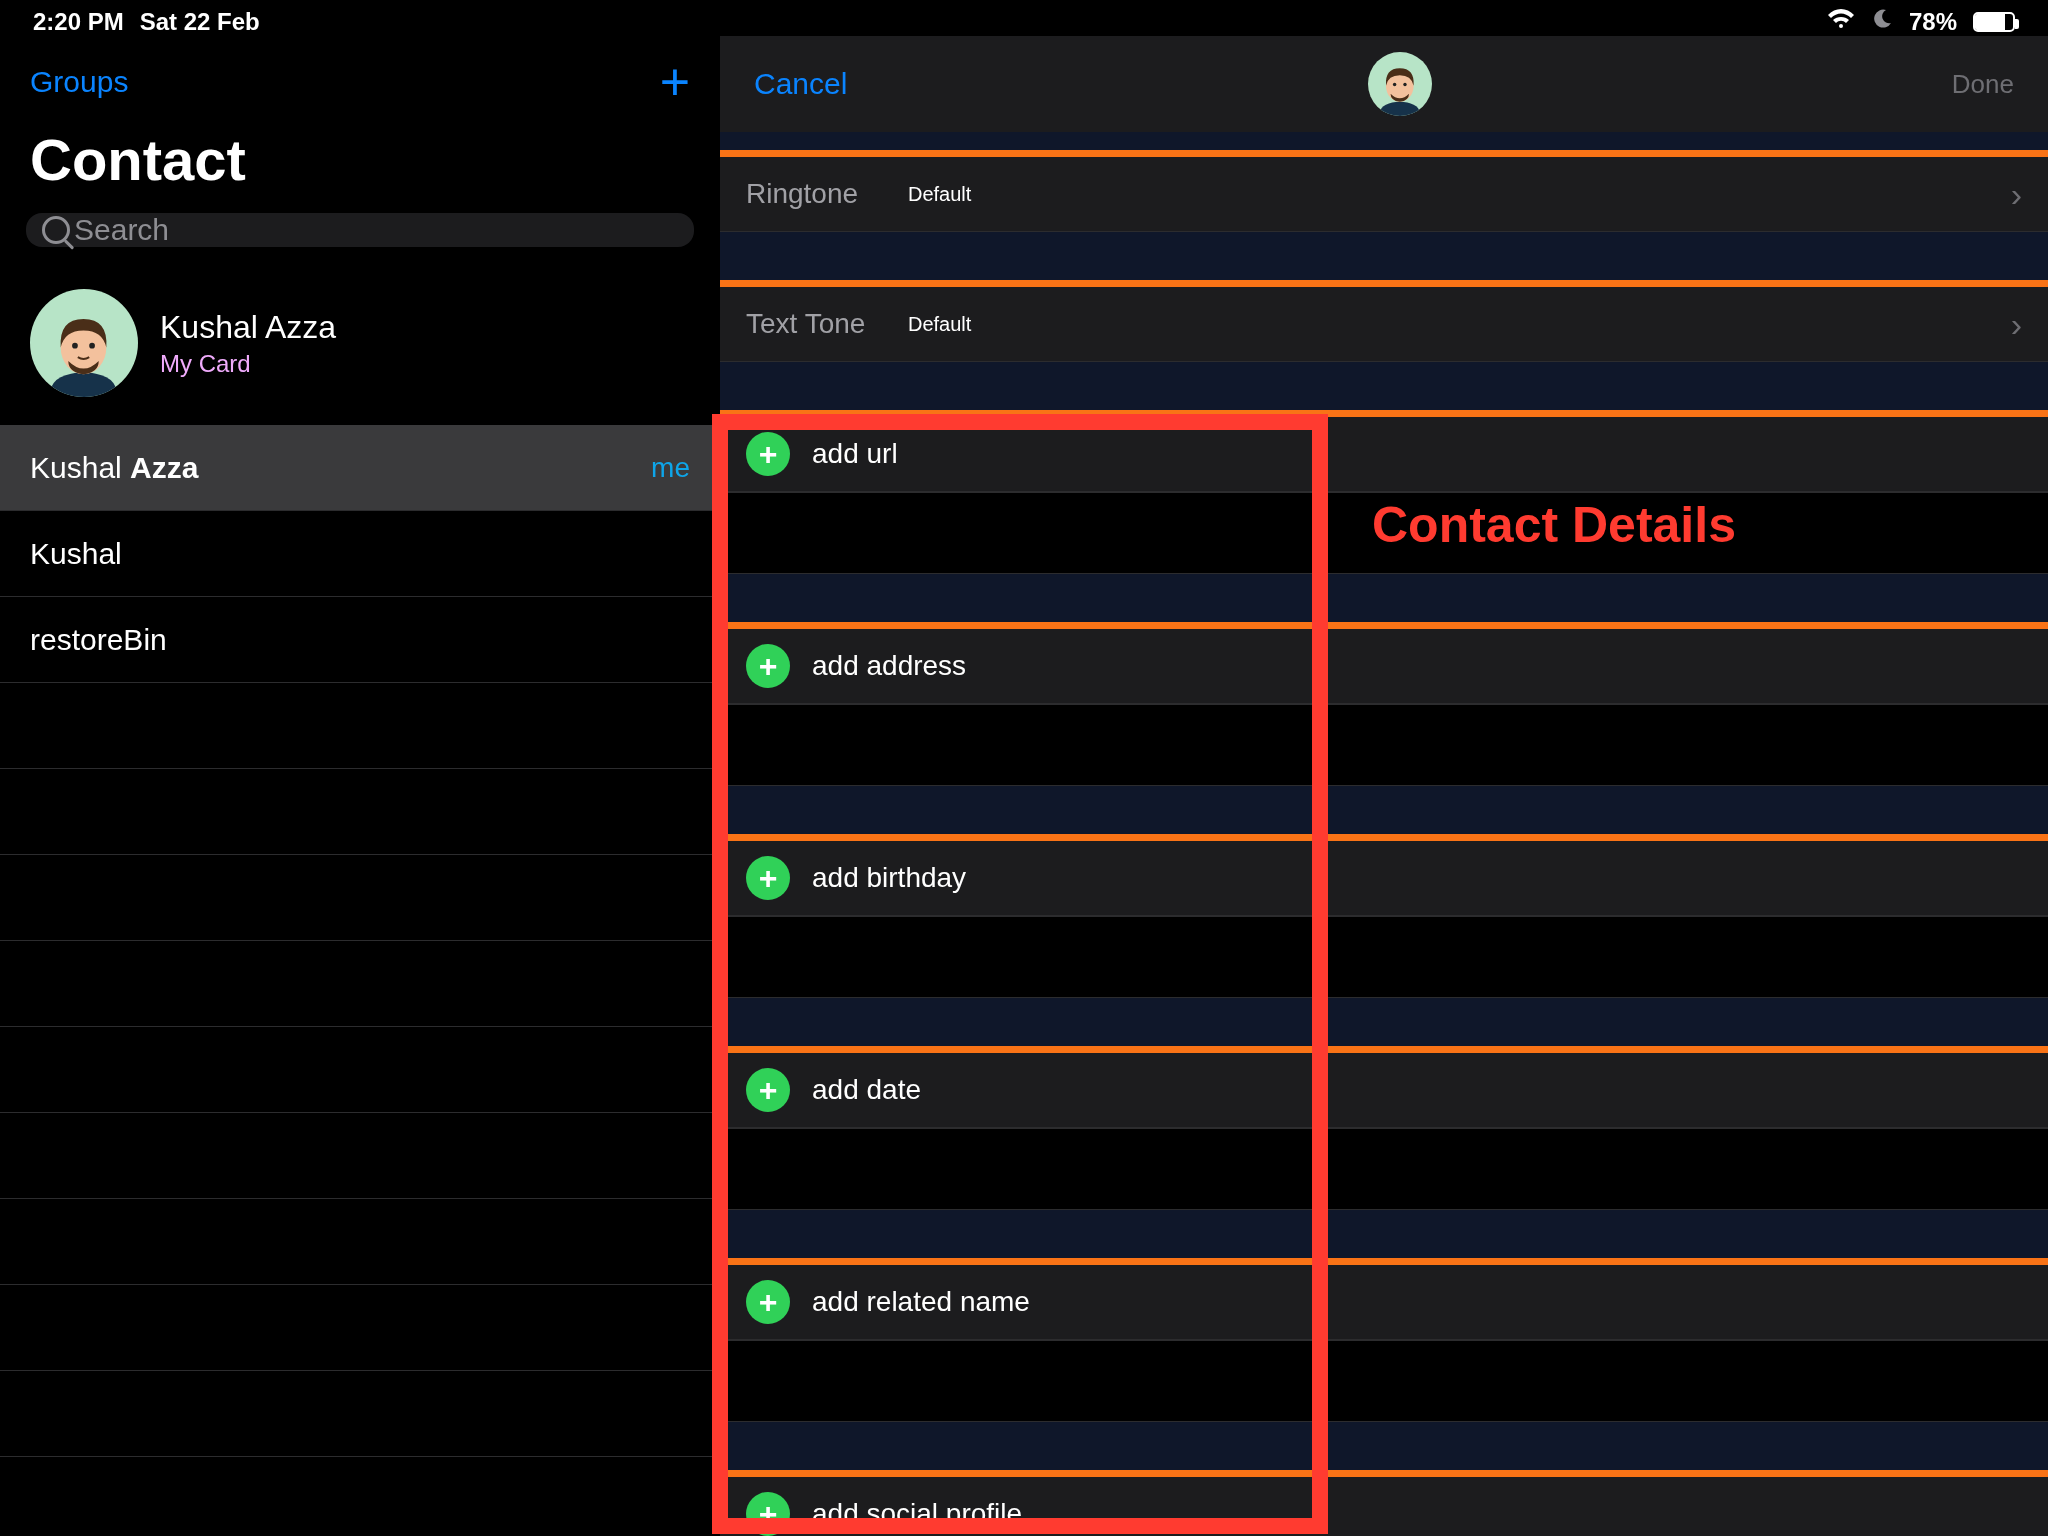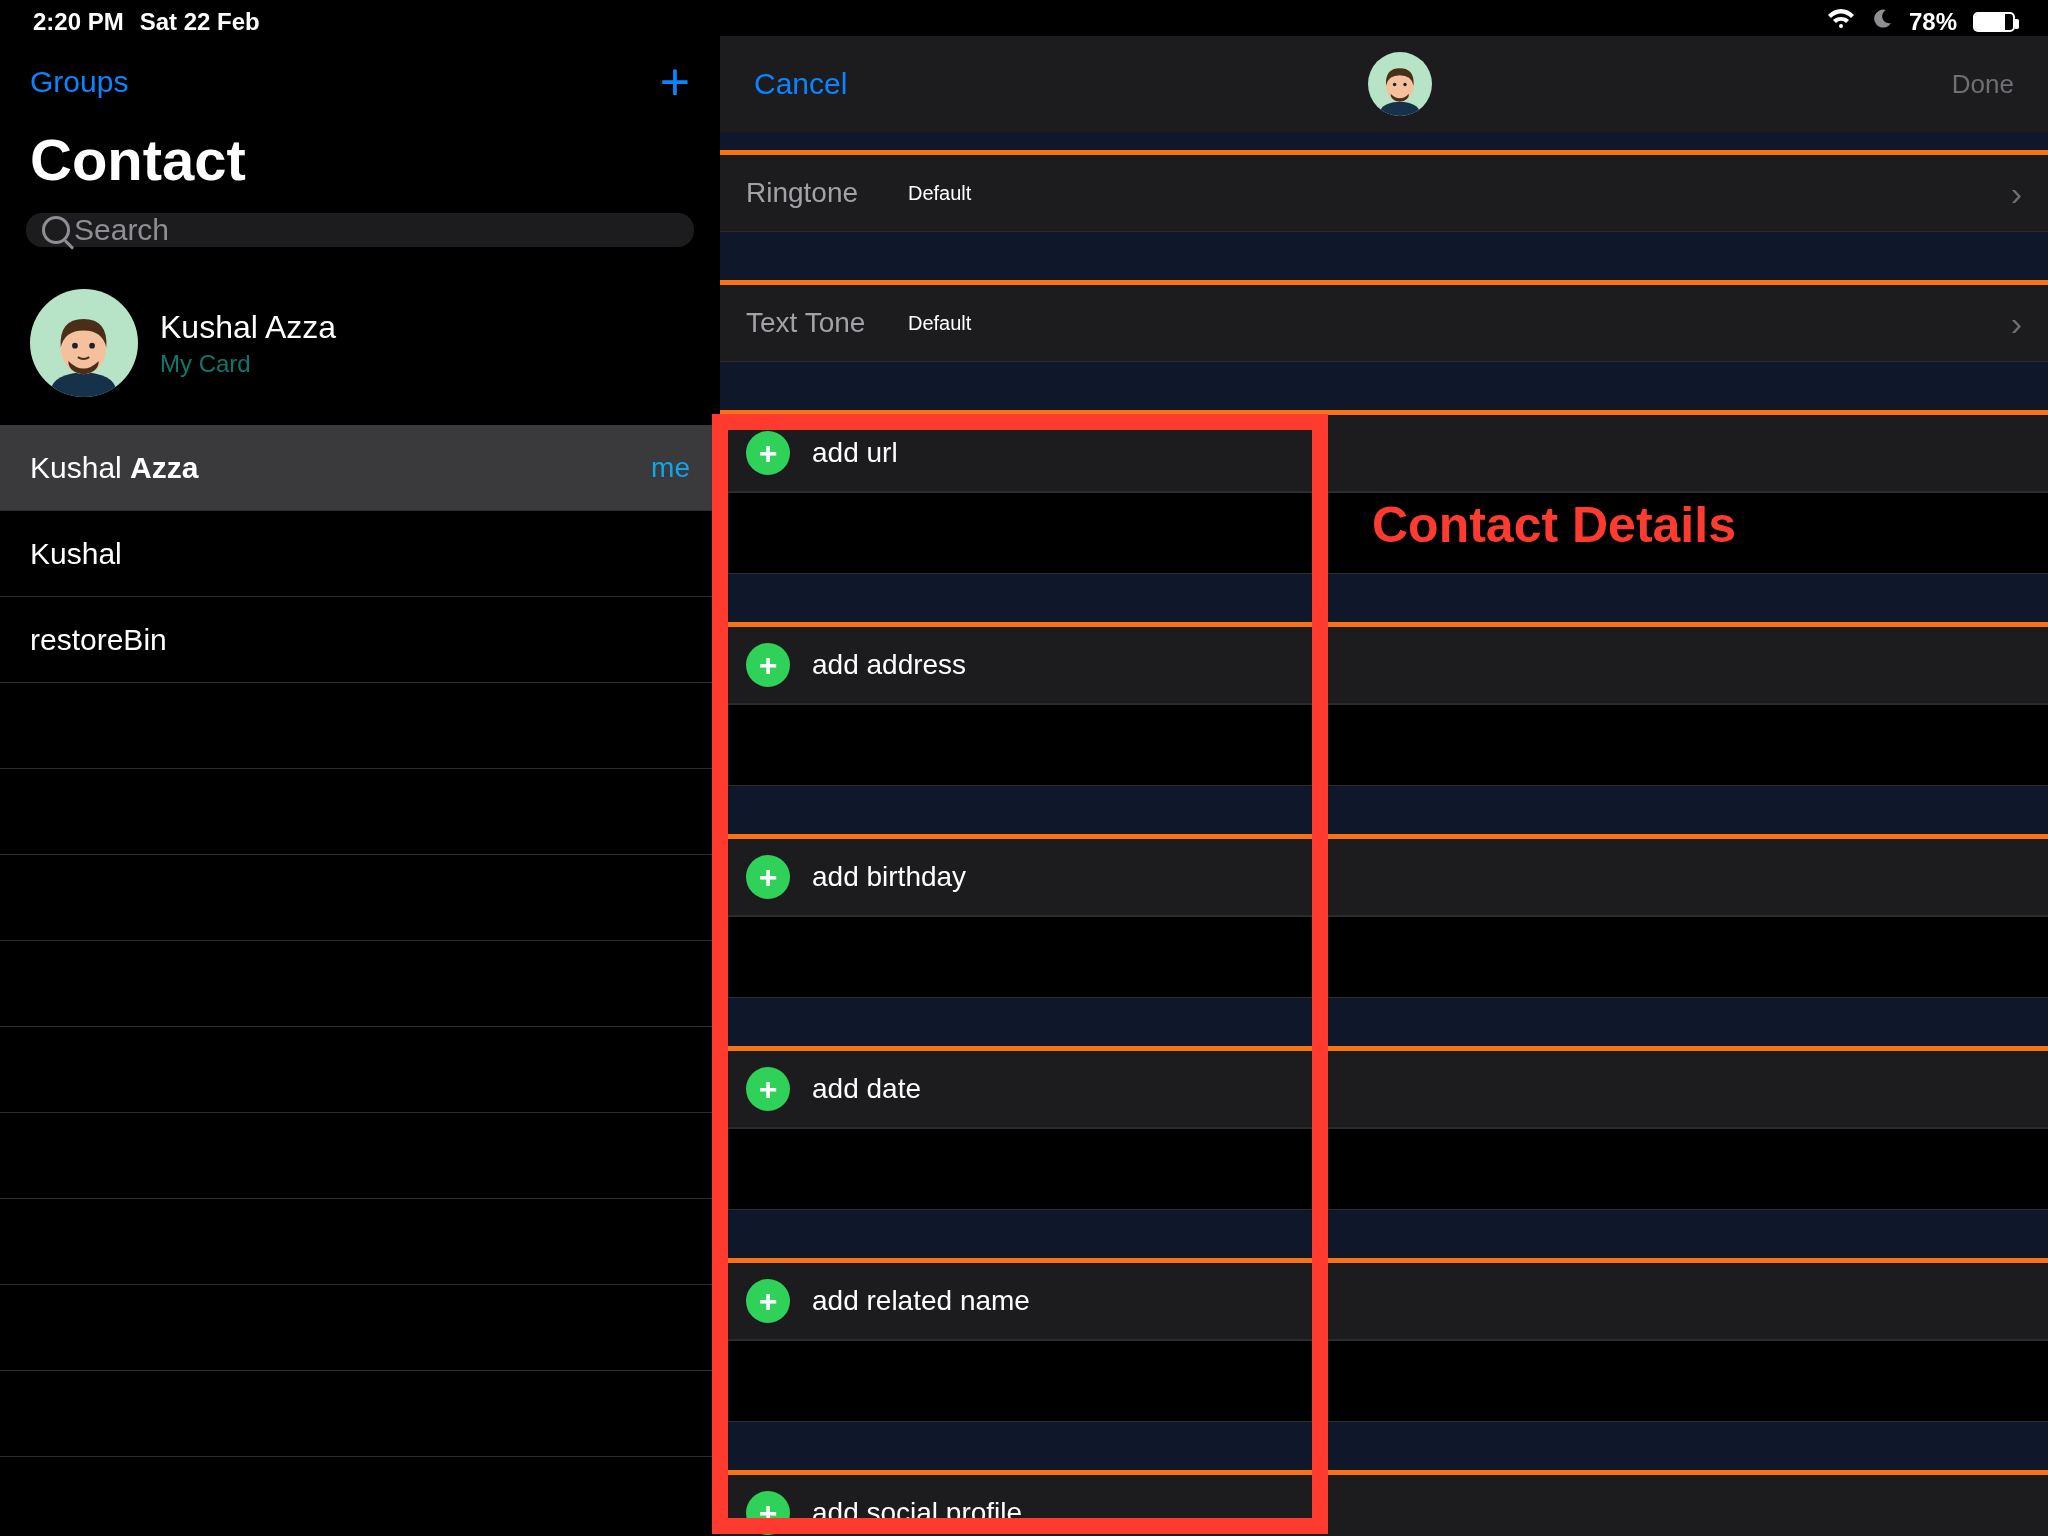--- a/index.html
+++ b/index.html
@@ -115,21 +115,21 @@
   }
   .avatar {
     width: 108px; height: 108px;
     border-radius: 50%;
     background: #b7e4c7;
     display: flex; align-items: flex-end; justify-content: center;
     overflow: hidden;
   }
   .avatar svg { width: 88%; height: 88%; }
   .my-card-text .name { font-size: 32px; font-weight: 400; }
-  .my-card-text .sub { font-size: 24px; color: #0f766e; margin-top: 4px; }
+  .my-card-text .sub { font-size: 24px; color: #f0abfc; margin-top: 4px; }
 
   .contact-list { flex: 1; }
   .contact-row {
     height: 86px;
     display: flex;
     align-items: center;
     justify-content: space-between;
     padding: 0 30px;
     border-bottom: 1px solid #2c2c2e;
     font-size: 30px;
@@ -171,21 +171,21 @@
 
   .row-set { margin-top: 48px; }
   .row-set.first { margin-top: 18px; }
   .row-set .row {
     background: #1c1c1e;
     height: 82px;
     display: flex;
     align-items: center;
     padding: 0 26px;
     gap: 22px;
-    border-top: 5px solid #f97316;
+    border-top: 7px solid #f97316;
     border-bottom: 1px solid #2c2c2e;
   }
   .row .label { color: #a1a1a6; font-size: 28px; min-width: 140px; }
   .row .value { color: #fff; font-size: 20px; }
   .row .chev { margin-left: auto; color: #6e6e73; font-size: 34px; }
 
   .add-row .plus-ico {
     width: 44px; height: 44px;
     background: #30d158;
     border-radius: 50%;

